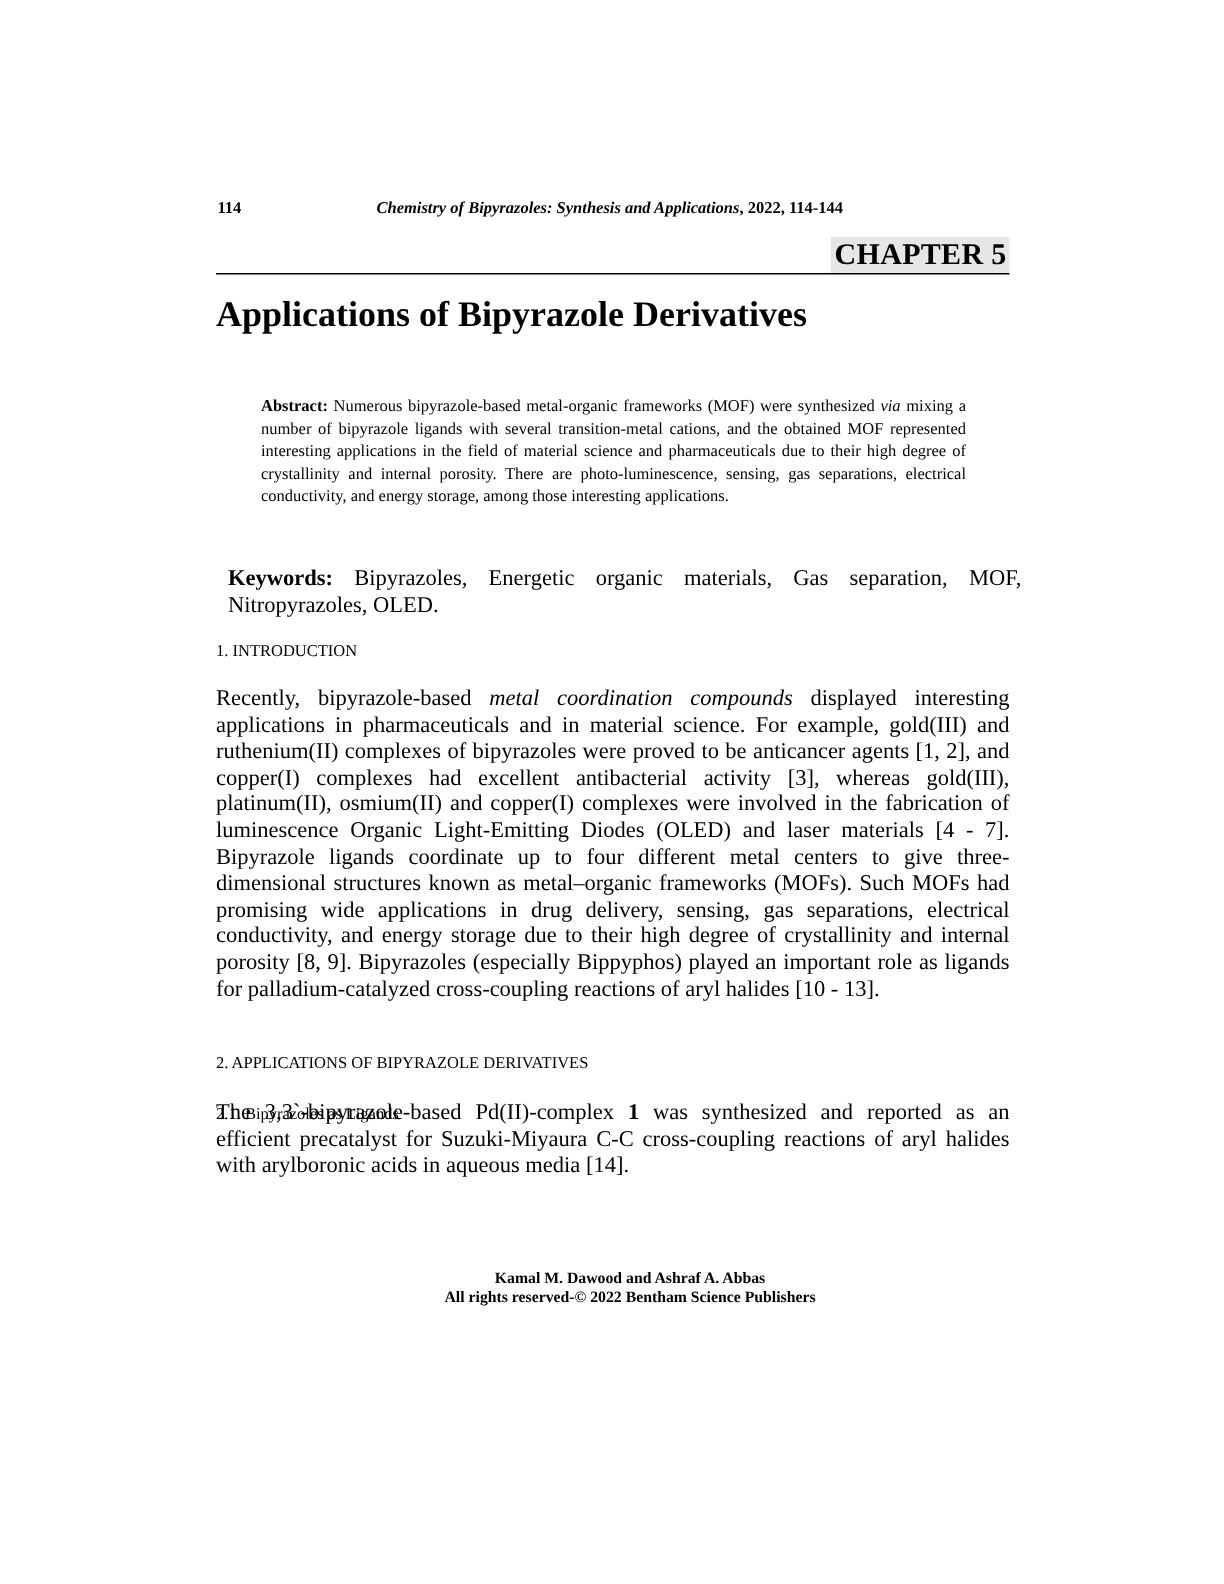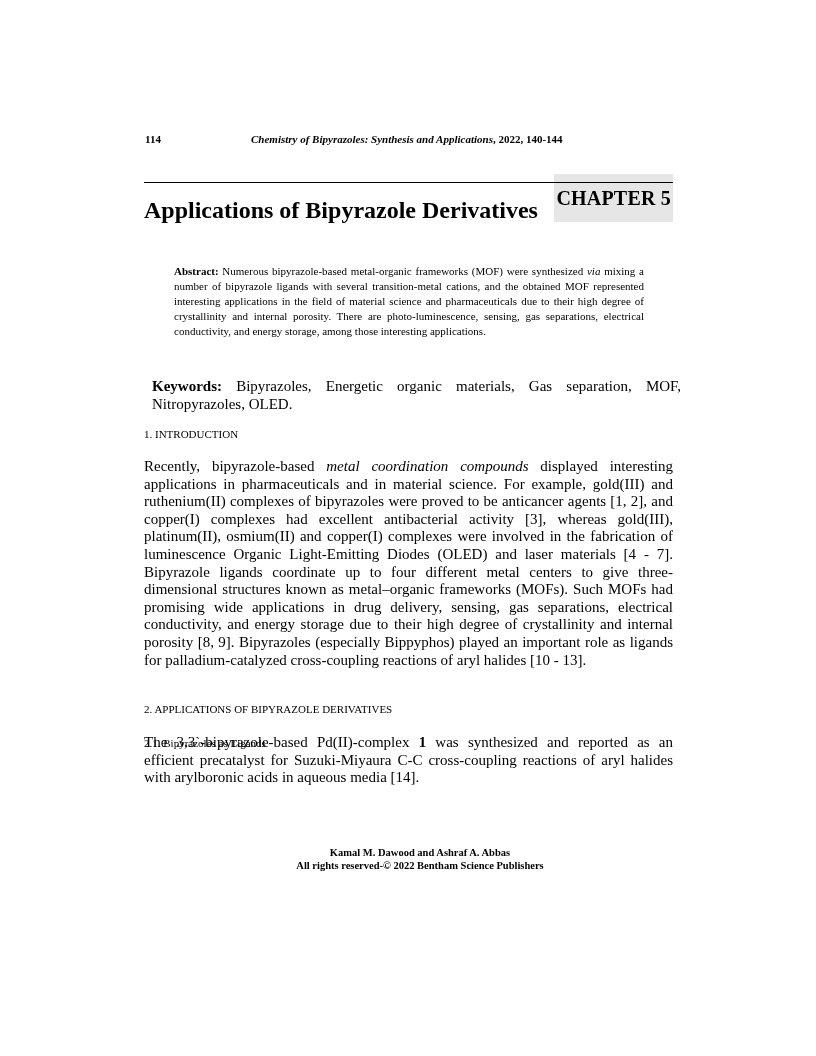--- a/index.html
+++ b/index.html
@@ -8,22 +8,22 @@
       font-family: "Liberation Serif", "DejaVu Serif", serif; color: #000;
     }
     .abs { position: absolute; }
     .header-line {
       left: 145px; top: 133px; width: 528px; font-size: 11px; font-weight: bold;
     }
     .header-line .page-num { position: absolute; left: 0; top: 0; }
     .header-line .journal { position: absolute; left: 106px; top: 0; white-space: nowrap; }
     .header-line .journal i { font-style: italic; margin-top: 19px; }
     .chapter-box {
-      right: 143px; top: 158px; background: #e6e6e6; padding: 12px 2px;
-      font-size: 20px; font-weight: bold; line-height: 24px; letter-spacing: 0.2px; margin-top: 16px;
+      right: 143px; top: 158px; background: #e6e6e6; padding: 0 2px;
+      font-size: 20px; font-weight: bold; line-height: 24px; letter-spacing: 0.2px;
     }
     .chapter-rule {
       left: 144px; top: 182px; width: 529px; height: 1px; background: #000;
     }
     .title {
       left: 144px; top: 197px; font-size: 24px; font-weight: bold; white-space: nowrap;
     }
     .abstract {
       left: 174px; top: 264px; width: 470px; font-size: 11px; line-height: 15px;
       text-align: justify;
@@ -42,21 +42,21 @@
       padding-left: 12px;
     }
     .footer-1 { top: 846px; }
     .footer-2 { top: 859px; }
   </style>
 </head>
 <body>
 
 <div class="abs header-line">
   <span class="page-num">114</span>
-  <span class="journal"><i>Chemistry of Bipyrazoles: Synthesis and Applications</i><span>, 2022, 140-144</span></span>
+  <span class="journal"><i>Chemistry of Bipyrazoles: Synthesis and Applications</i><span>, 2022, 114-144</span></span>
 </div>
 
 <div class="abs chapter-box">CHAPTER 5</div>
 <div class="abs chapter-rule"></div>
 
 <div class="abs title">Applications of Bipyrazole Derivatives</div>
 
 <div class="abs abstract"><b>Abstract:</b><span> Numerous bipyrazole-based metal-organic frameworks (MOF) were synthesized </span><i>via</i><span> mixing a number of bipyrazole ligands with several transition-metal cations, and the obtained MOF represented interesting applications in the field of material science and pharmaceuticals due to their high degree of crystallinity and internal porosity. There are photo-luminescence, sensing, gas separations, electrical conductivity, and energy storage, among those interesting applications.</span></div>
 
 <div class="abs body-text keywords"><b>Keywords:</b><span> Bipyrazoles, Energetic organic materials, Gas separation, MOF, Nitropyrazoles, OLED.</span></div>

